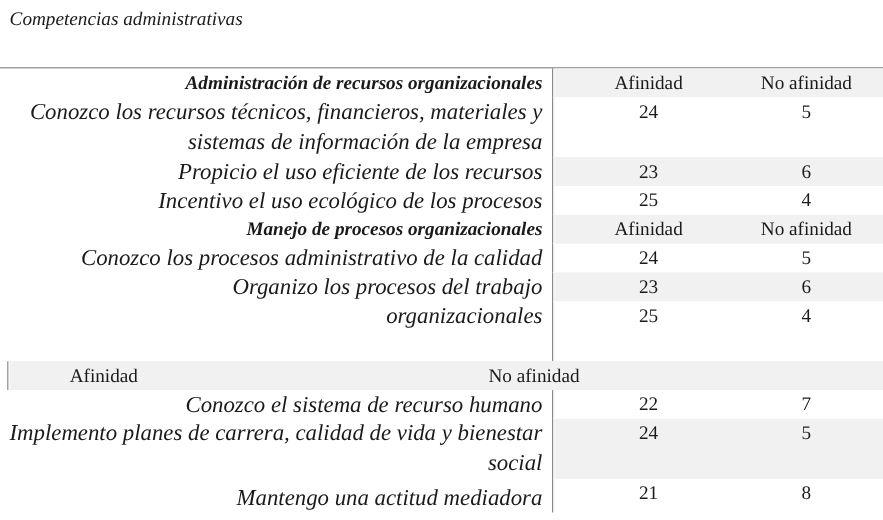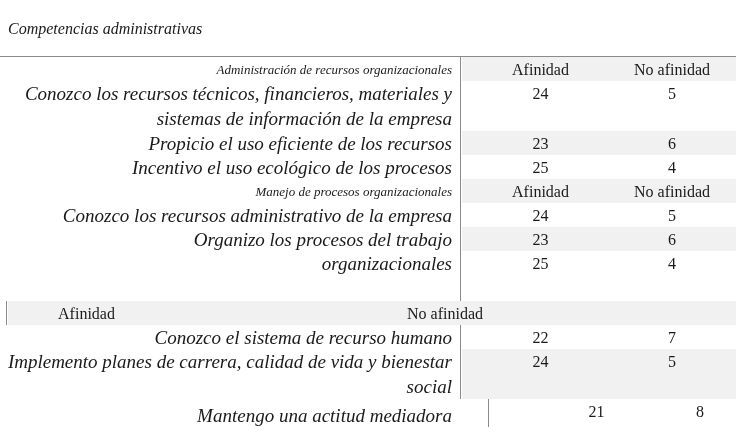--- a/index.html
+++ b/index.html
@@ -1,27 +1,27 @@
 <!DOCTYPE html>
 <html><head>
 <meta charset="utf-8">
 <style>
   html, body { margin: 0; padding: 0; background: #ffffff; }
   body { width: 736px; height: 433px; position: relative; overflow: hidden;
          font-family: "DejaVu Serif", "Liberation Serif", serif; color: #1a1a1a; }
-  .title { position: absolute; left: 8px; top: 20px; font-style: italic;
+  .title { position: absolute; left: 8px; top: 8px; font-style: italic;
            font-size: 16px; font-family: "Liberation Serif", serif; }
   .table { position: absolute; left: 0; top: 56px; width: 736px;
            border-top: 1px solid #8a8a8a; }
   .row { display: flex; position: relative; }
   .row.gray .num { background: #f1f1f1; }
   .label { width: 454px; box-sizing: border-box; padding-right: 2px;
            text-align: right; font-style: italic; font-size: 19px;
            line-height: 25px; font-family: "Liberation Serif", serif; }
-  .label.head { font-weight: normal; font-size: 13px; }
+  .label.head { font-weight: bold; font-size: 16px; }
   .sep { width: 8px; position: relative; }
   .sep::after { content: ""; position: absolute; left: 6px; top: 0; bottom: 0;
                 width: 1px; background: #8a8a8a; }
   .num { display: flex; flex: 1; padding-left: 11px; }
   .c1 { width: 135px; text-align: center; font-size: 16px; line-height: 25px;
         font-family: "Liberation Serif", serif; }
   .c2 { flex: 1; text-align: center; font-size: 16px; line-height: 25px;
         font-family: "Liberation Serif", serif; }
   .r1 { height: 24px; }
   .r2 { height: 50px; }
@@ -71,21 +71,21 @@
 
   <div class="row gray r1">
     <div class="label head">Manejo de  procesos organizacionales</div>
     <div class="sep"></div>
     <div class="num">
         <div class="c1">Afinidad</div>
         <div class="c2">No afinidad</div>
       </div>
   </div>
   <div class="row r1">
-    <div class="label">Conozco los recursos administrativo de la empresa</div>
+    <div class="label">Conozco los procesos administrativo de la calidad</div>
     <div class="sep"></div>
     <div class="num">
         <div class="c1">24</div>
         <div class="c2">5</div>
       </div>
   </div>
   <div class="row gray r1">
     <div class="label">Organizo los procesos del  trabajo</div>
     <div class="sep"></div>
     <div class="num">
@@ -123,21 +123,21 @@
     <div class="label">
         <div>Implemento planes de carrera, calidad de vida y bienestar</div>
         <div>social</div>
       </div>
     <div class="sep"></div>
     <div class="num">
         <div class="c1">24</div>
         <div class="c2">5</div>
       </div>
   </div>
-  <div class="row r1" style="height:28px;gap:28px;">
+  <div class="row r1" style="height:28px;">
     <div class="label" style="padding-top:4px;">Mantengo una actitud mediadora</div>
     <div class="sep"></div>
     <div class="num">
         <div class="c1">21</div>
         <div class="c2">8</div>
       </div>
   </div>
 </div>
 
 </body></html>

